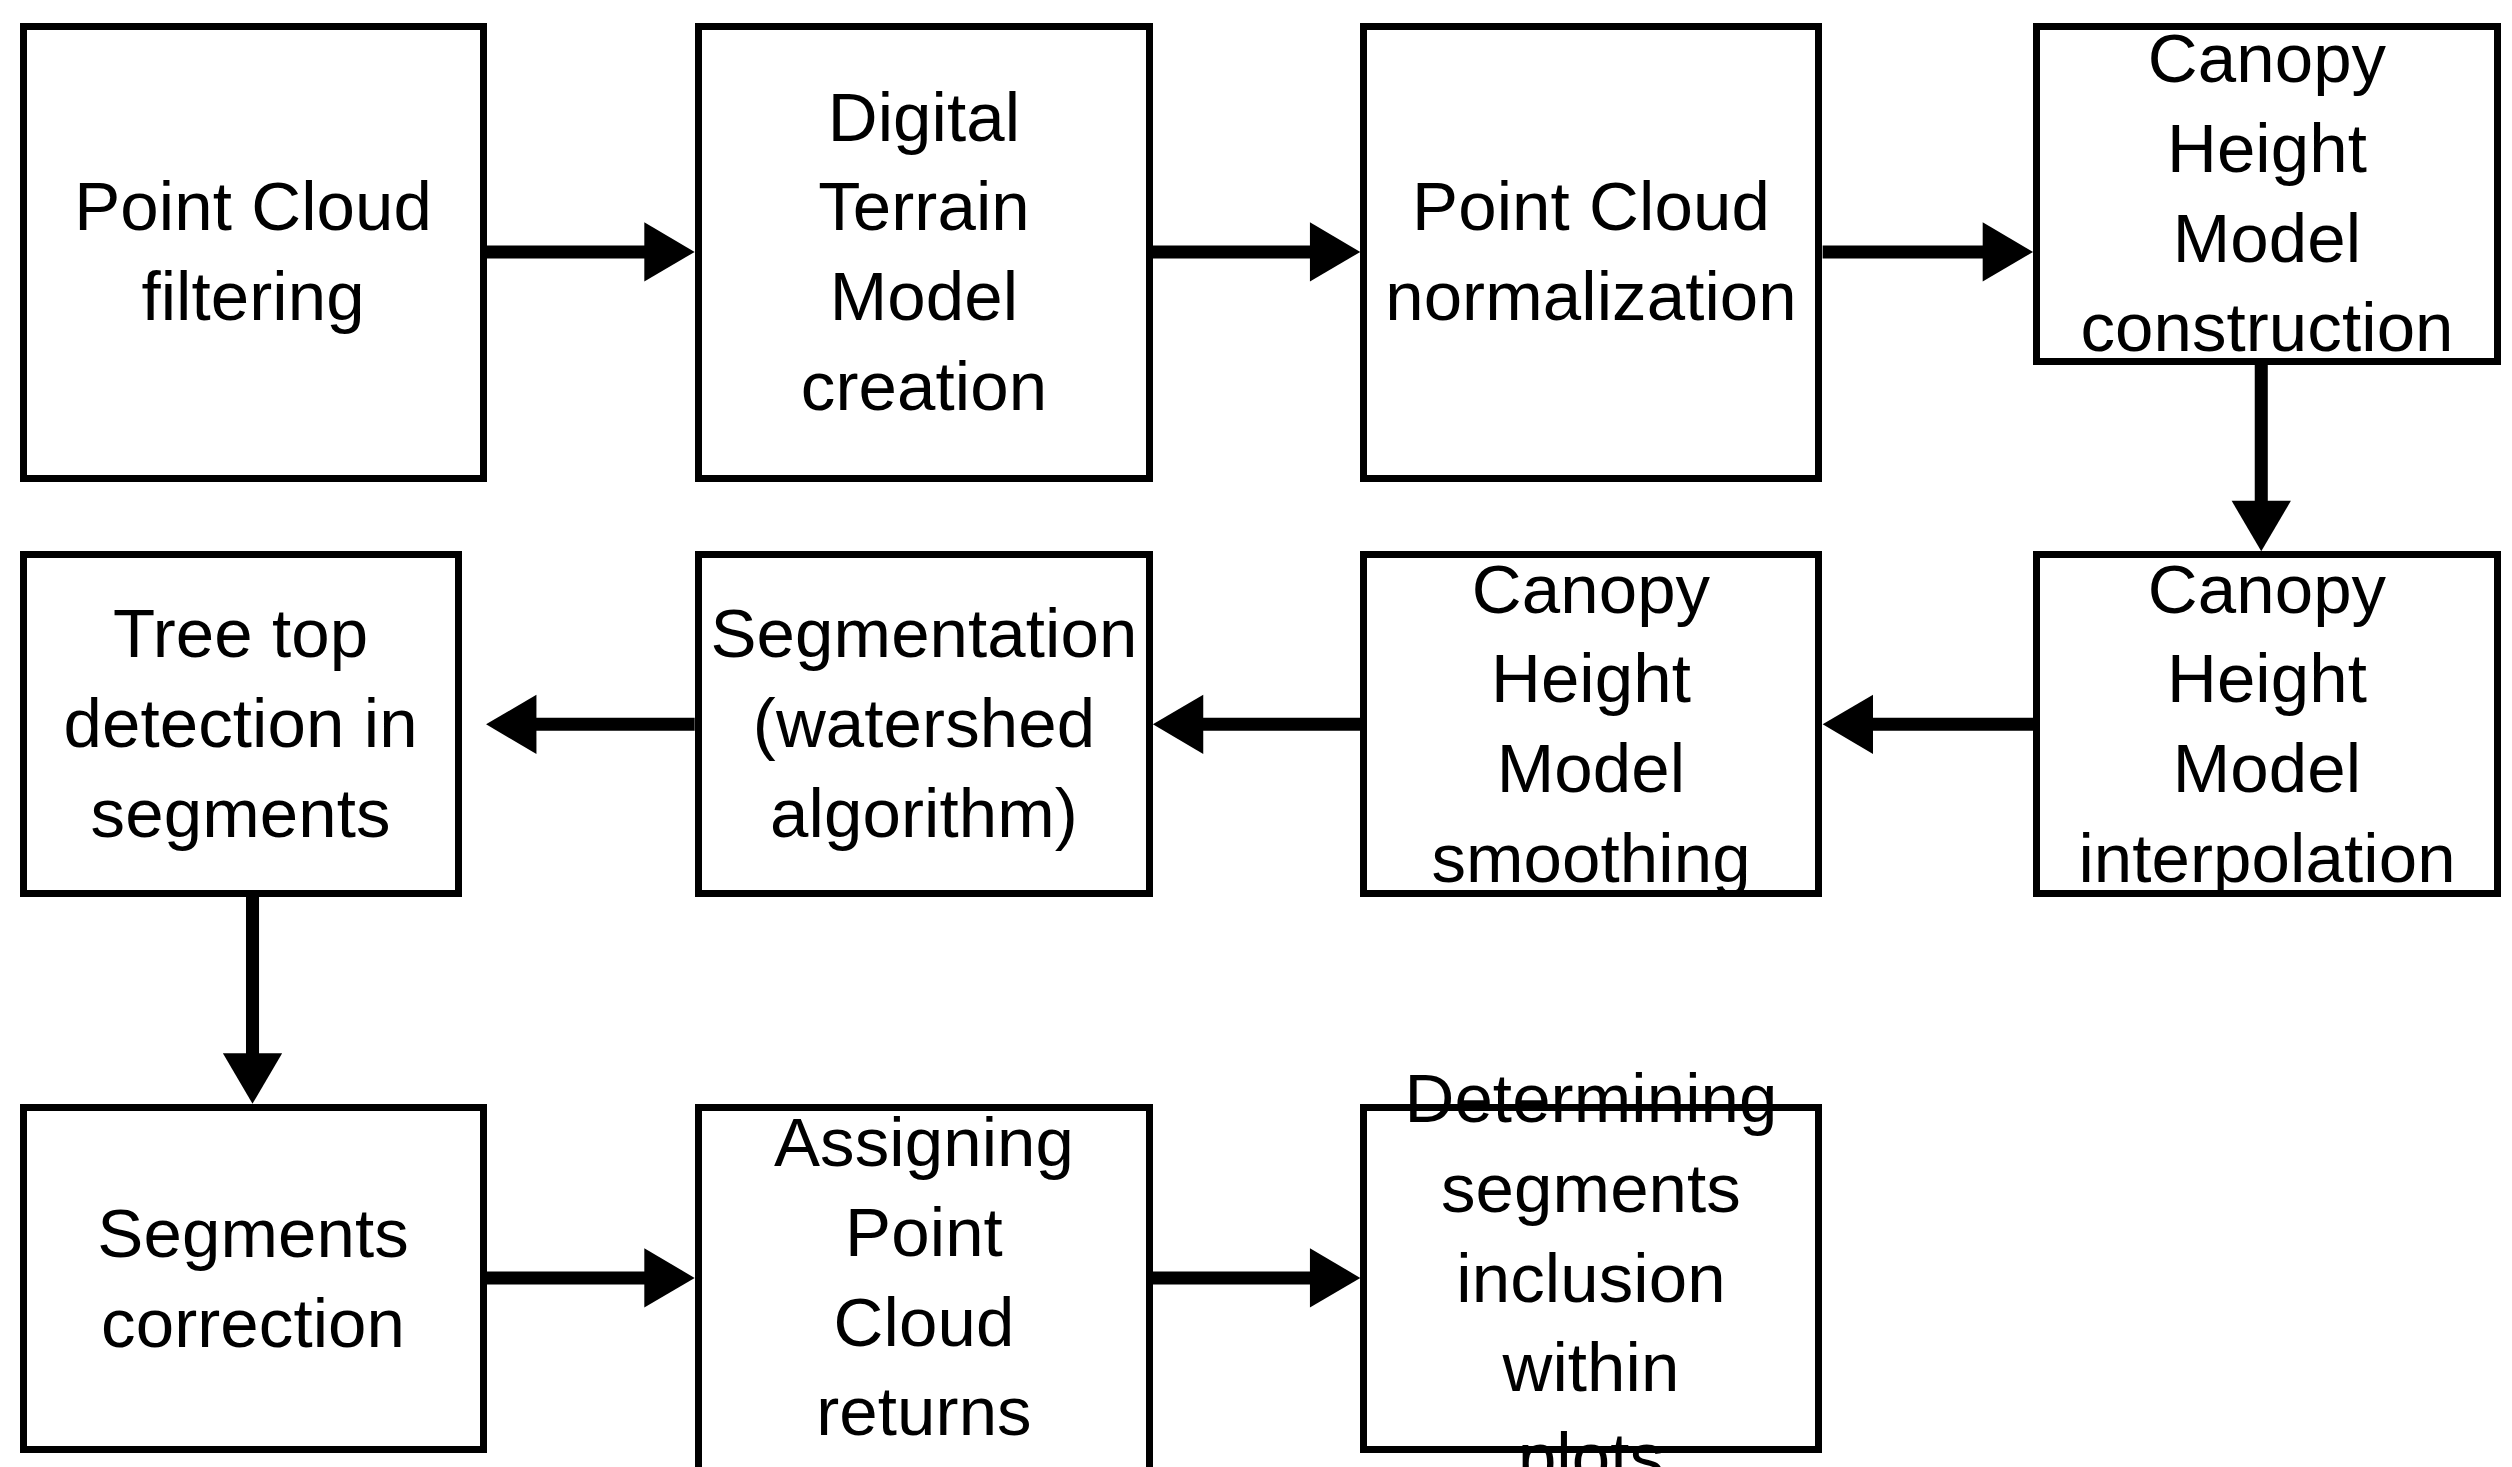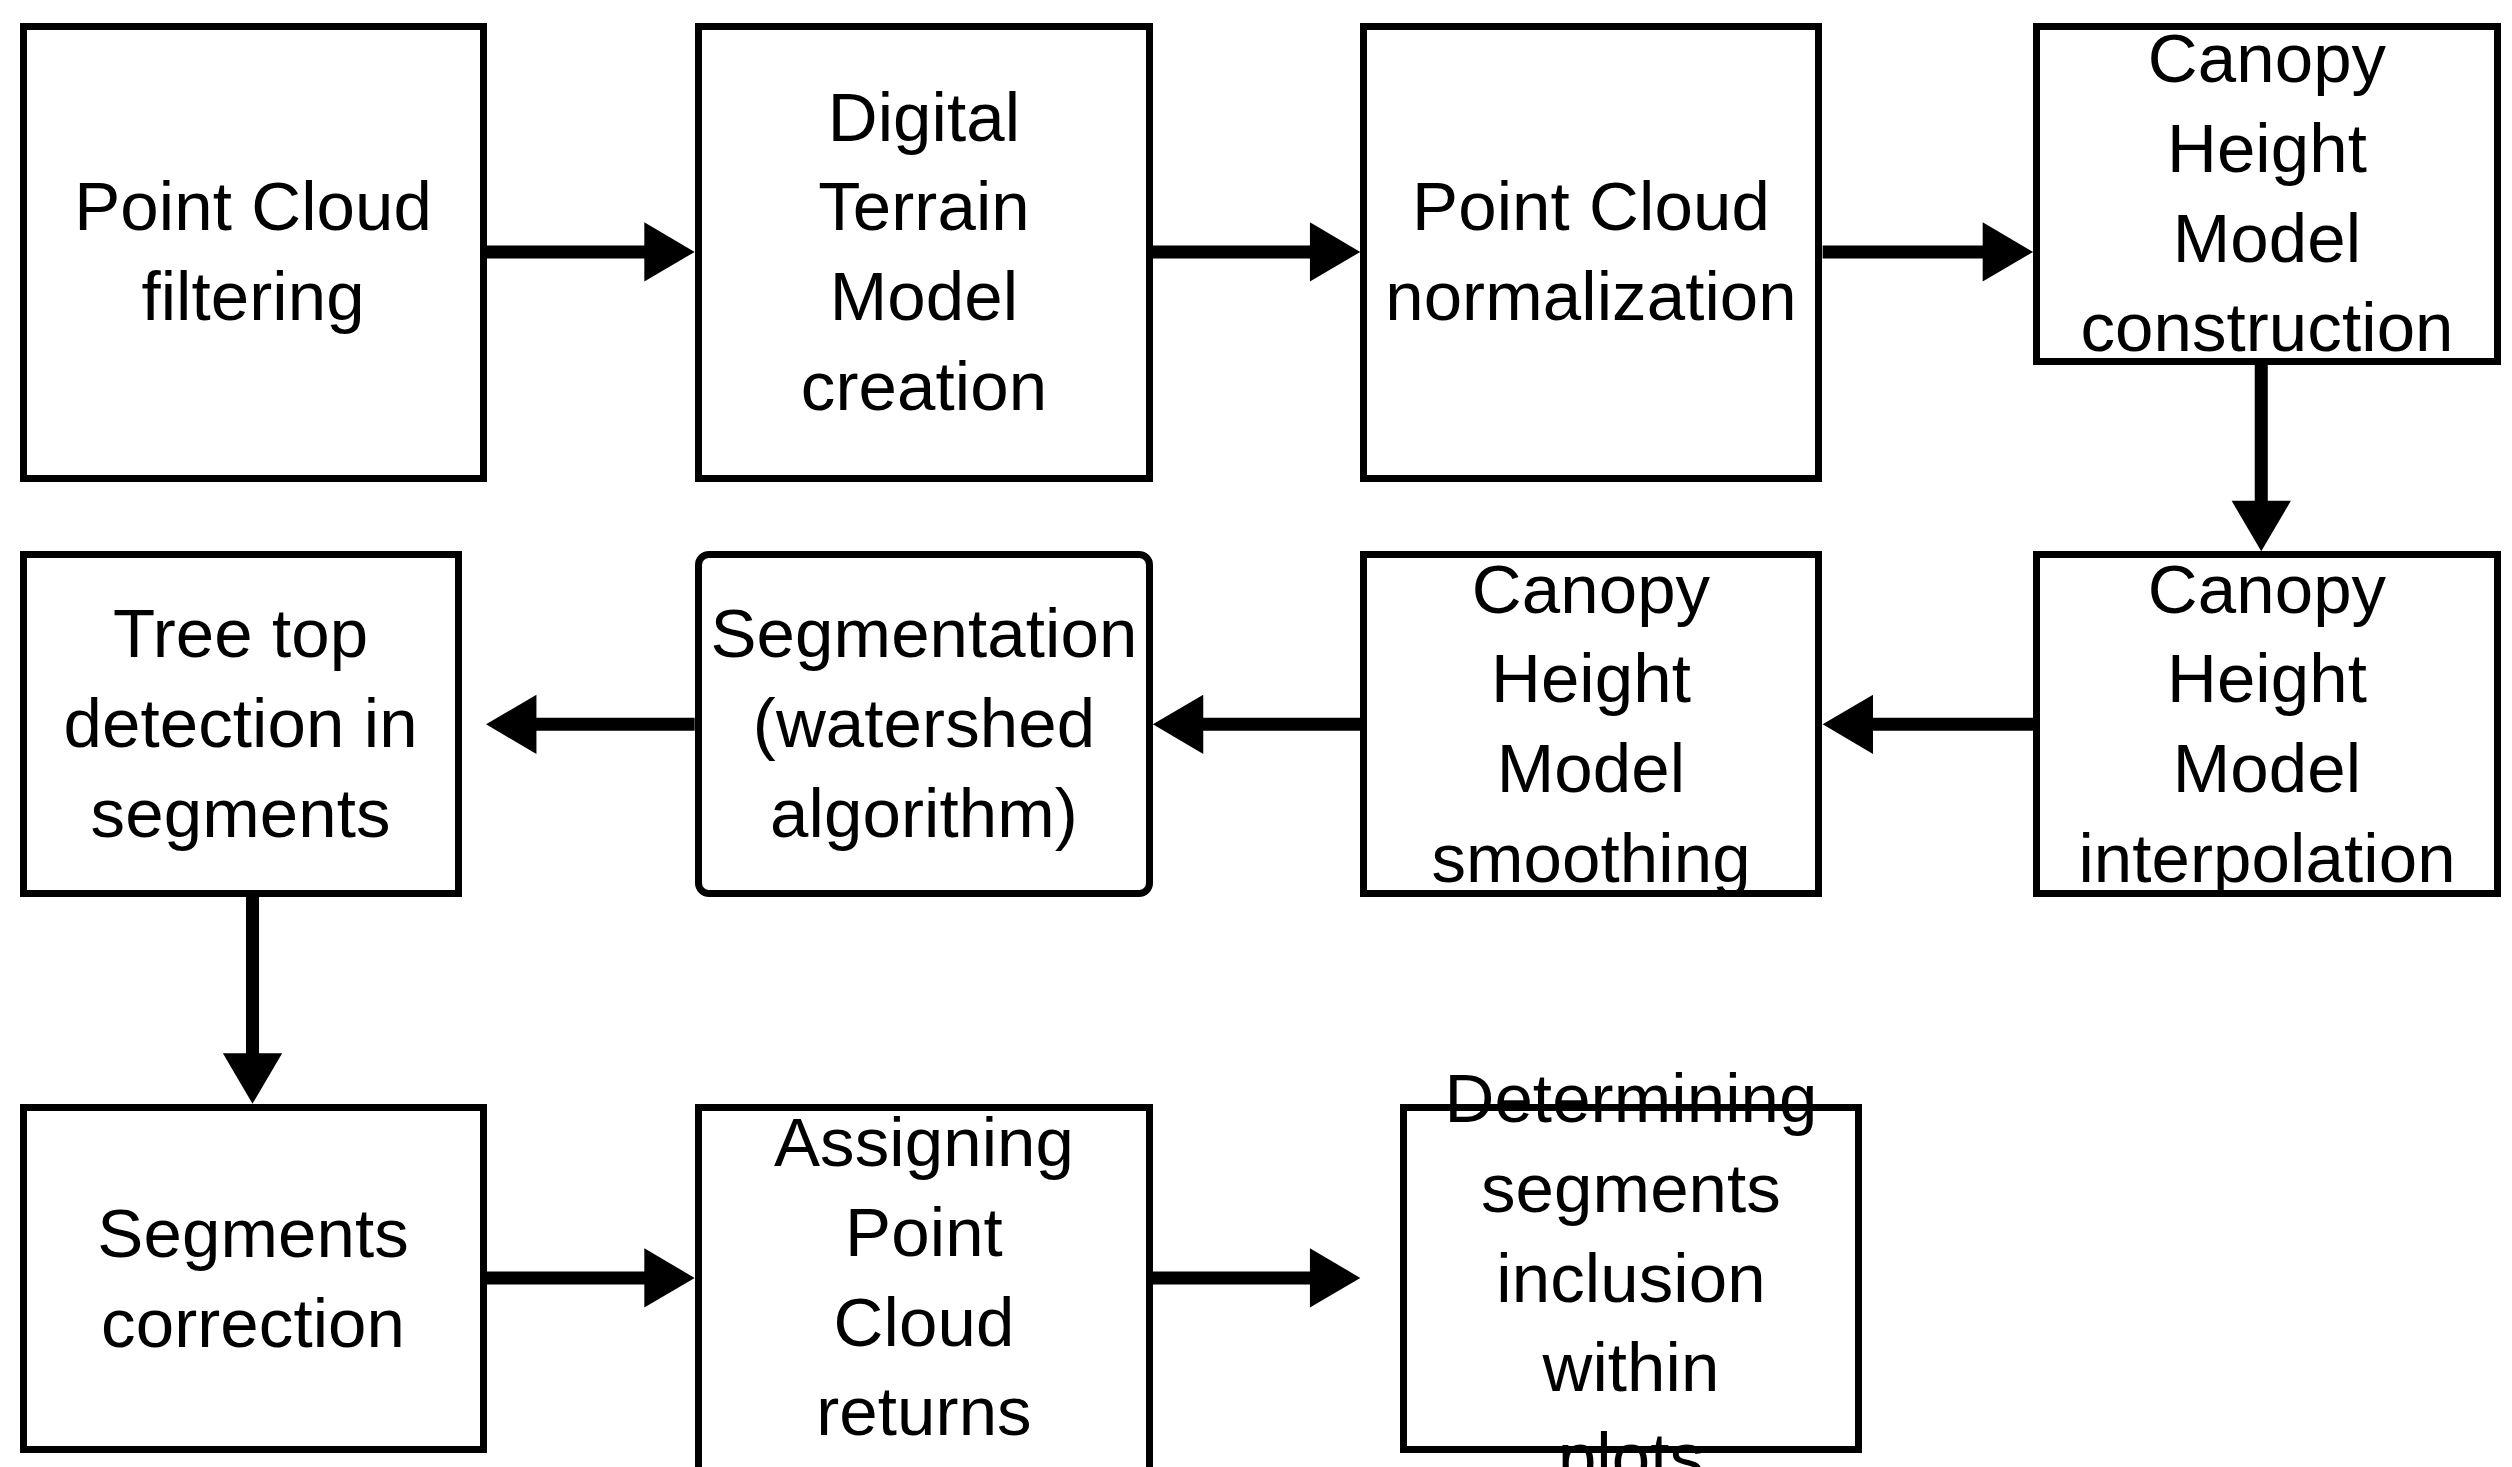--- a/index.html
+++ b/index.html
@@ -113,40 +113,40 @@
       <div class="node" style="left: 2033px; top: 551px; width: 468px; height: 346px; border-width: 7.7px; border-color: rgb(0, 0, 0); background: rgb(255, 255, 255);">
         <div class="node-label">Canopy Height
 Model
 interpolation</div>
       </div>
       <div class="node" style="left: 1360px; top: 551px; width: 462px; height: 346px; border-width: 7.7px; border-color: rgb(0, 0, 0); background: rgb(255, 255, 255);">
         <div class="node-label">Canopy Height
 Model
 smoothing</div>
       </div>
-      <div class="node" style="left: 695px; top: 551px; width: 458px; height: 346px; border-width: 7.7px; border-color: rgb(0, 0, 0); background: rgb(255, 255, 255); border-radius: 14px;">
+      <div class="node" style="left: 695px; top: 551px; width: 458px; height: 346px; border-width: 7.7px; border-color: rgb(0, 0, 0); background: rgb(255, 255, 255);">
         <div class="node-label">Segmentation
 (watershed
 algorithm)</div>
       </div>
       <div class="node" style="left: 19.6px; top: 551px; width: 442px; height: 346px; border-width: 7.7px; border-color: rgb(0, 0, 0); background: rgb(255, 255, 255);">
         <div class="node-label">Tree top
 detection in
 segments</div>
       </div>
       <div class="node" style="left: 19.6px; top: 1104px; width: 467px; height: 349px; border-width: 7.7px; border-color: rgb(0, 0, 0); background: rgb(255, 255, 255);">
         <div class="node-label">Segments
 correction</div>
       </div>
       <div class="node" style="left: 695px; top: 1104px; width: 458px; height: 437px; border-width: 7.7px; border-color: rgb(0, 0, 0); background: rgb(255, 255, 255);">
         <div class="node-label">Assigning Point
 Cloud returns
 to segments</div>
       </div>
-      <div class="node" style="left: 1360px; top: 1104px; width: 462px; height: 349px; border-width: 7.7px; border-color: rgb(0, 0, 0); background: rgb(255, 255, 255); margin-left: 40px;">
+      <div class="node" style="left: 1360px; top: 1104px; width: 462px; height: 349px; border-width: 7.7px; border-color: rgb(0, 0, 0); background: rgb(255, 255, 255);">
         <div class="node-label">Determining
 segments
 inclusion within
 plots</div>
       </div>
     </div>
 </div>
 
 
 </body></html>

